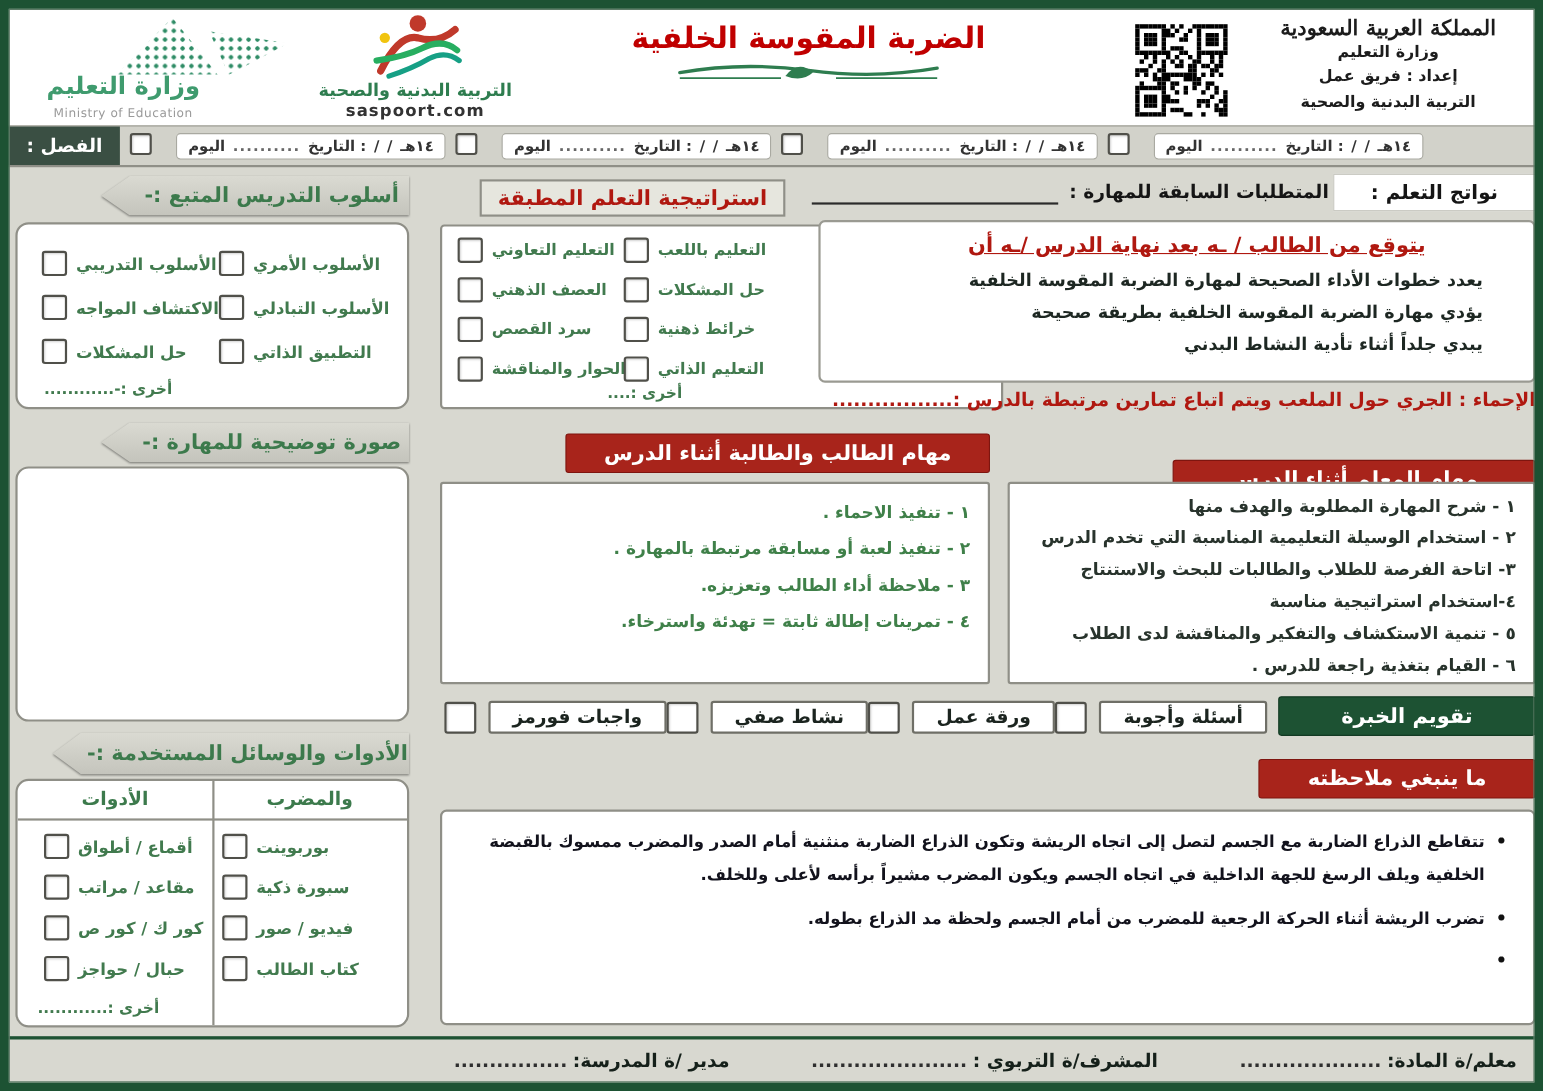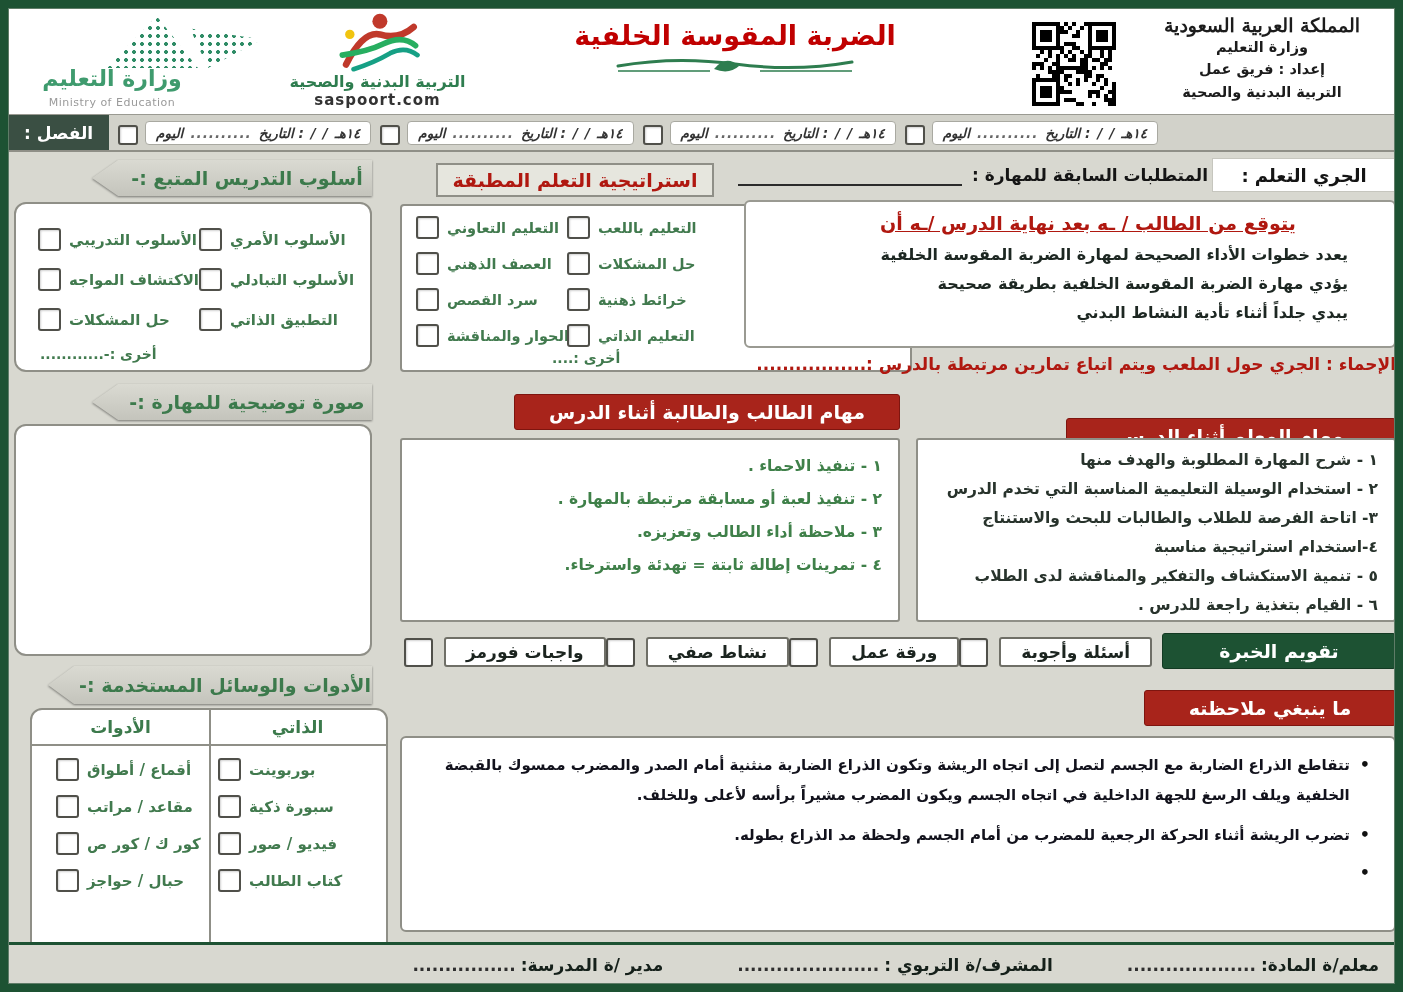--- a/index.html
+++ b/index.html
@@ -28,21 +28,21 @@
   .qr-m { position:relative; width:84px; height:84px; }
   .qr-m i { position:absolute; width:4px; height:4px; background:#000; }
 
   .gov { position:absolute; left:1118px; top:6px; width:272px; text-align:center; direction:rtl; color:#1c1c1c; }
   .gov-country { font-size:19px; font-weight:bold; font-family:"DejaVu Serif","Liberation Serif",serif; }
   .gov-line { font-size:14.5px; font-weight:bold; line-height:1.55; }
 
   
   .class-bar { position:absolute; left:8px; top:114px; right:8px; height:38px; background:#d2d2ca; border-top:1px solid #9a9a92; border-bottom:2px solid #8f8f87; display:flex; align-items:center; direction:ltr; gap:9px; z-index:5; }
   .fasl { height:100%; display:flex; align-items:center; background:#3a4f43; color:#fff; font-weight:bold; font-size:17px; padding:0 16px; direction:rtl; }
-  .bar-group { display:flex; align-items:flex-end; gap:7px;font-style:italic; }
+  .bar-group { display:flex; align-items:flex-start; gap:22px; }
   .cb { width:23px; height:23px; background:#fff; border:2px solid #50504a; border-radius:3px; box-shadow:inset 1px 1px 2px rgba(0,0,0,.18); flex:0 0 auto; }
   .cb-bar { width:20px; height:20px; }
   .bar-pill { background:#fff; border:1px solid #a9a9a1; border-radius:4px; padding:3px 10px; display:flex; align-items:center; gap:7px; font-size:13.5px; font-weight:bold; color:#333; }
   .bar-pill .dots { color:#666; letter-spacing:1px; }
 
   
   .wbox { position:absolute; background:#fff; border:2px solid #8f8f87; }
   .rounded { border-radius:12px; }
   .banner-wrap { position:absolute; filter:drop-shadow(0 1px 1px rgba(0,0,0,.45)); }
   .banner { width:100%; height:100%; display:flex; align-items:center; justify-content:center; padding-left:30px; background:linear-gradient(#dadad2,#c4c4bc); color:#3c7a4c; font-weight:bold; font-size:19px; clip-path:polygon(0 50%,26px 0,100% 0,100% 100%,26px 100%); direction:rtl; }
@@ -449,25 +449,25 @@
   <div class="banner-wrap" style="left:92px; top:384px; width:280px; height:36px;">
     <div class="banner">صورة توضيحية للمهارة :-</div>
   </div>
 
   <div class="wbox rounded illus-box" style="left:14px; top:424px; width:358px; height:232px;"></div>
 
   <div class="banner-wrap" style="left:48px; top:666px; width:324px; height:38px;">
     <div class="banner">الأدوات والوسائل المستخدمة :-</div>
   </div>
 
-  <div class="wbox rounded tools-box" style="left:14px; top:708px; width:358px; height:274px;margin-left:16px;">
+  <div class="wbox rounded tools-box" style="left:14px; top:708px; width:358px; height:226px;">
     <div class="tools-divider"></div>
     <div class="tools-head">
       <div class="th">الأدوات</div>
-      <div class="th">الذاتي</div>
+      <div class="th">والمضرب</div>
     </div>
     <div class="tools-grid">
       <div class="check-item">
         <span class="cb"></span>
         <span class="lbl">أقماع / أطواق</span>
       </div>
       <div class="check-item">
         <span class="cb"></span>
         <span class="lbl">بوربوينت</span>
       </div>
@@ -543,21 +543,21 @@
 
   <div class="wbox student-box" style="left:400px; top:438px; width:500px; height:184px; border-radius:3px;">
     <div class="task-list">
       <div class="task">١ - تنفيذ الاحماء .</div>
       <div class="task">٢ - تنفيذ لعبة أو مسابقة مرتبطة بالمهارة .</div>
       <div class="task">٣ - ملاحظة أداء الطالب وتعزيزه.</div>
       <div class="task">٤ - تمرينات إطالة ثابتة = تهدئة واسترخاء.</div>
     </div>
   </div>
 
-  <div class="outcomes-label">الجري التعلم :</div>
+  <div class="outcomes-label">نواتج التعلم :</div>
 
   <div class="prereq-row">
     <span>المتطلبات السابقة للمهارة :</span>
     <span class="blank-line"></span>
   </div>
 
   <div class="wbox obj-box" style="left:744px; top:200px; width:652px; height:148px;">
     <div class="obj-title">يتوقع من الطالب / ـه بعد نهاية الدرس /ـه أن</div>
     <div class="obj-list">
       <div>يعدد خطوات الأداء الصحيحة لمهارة الضربة المقوسة الخلفية</div>

